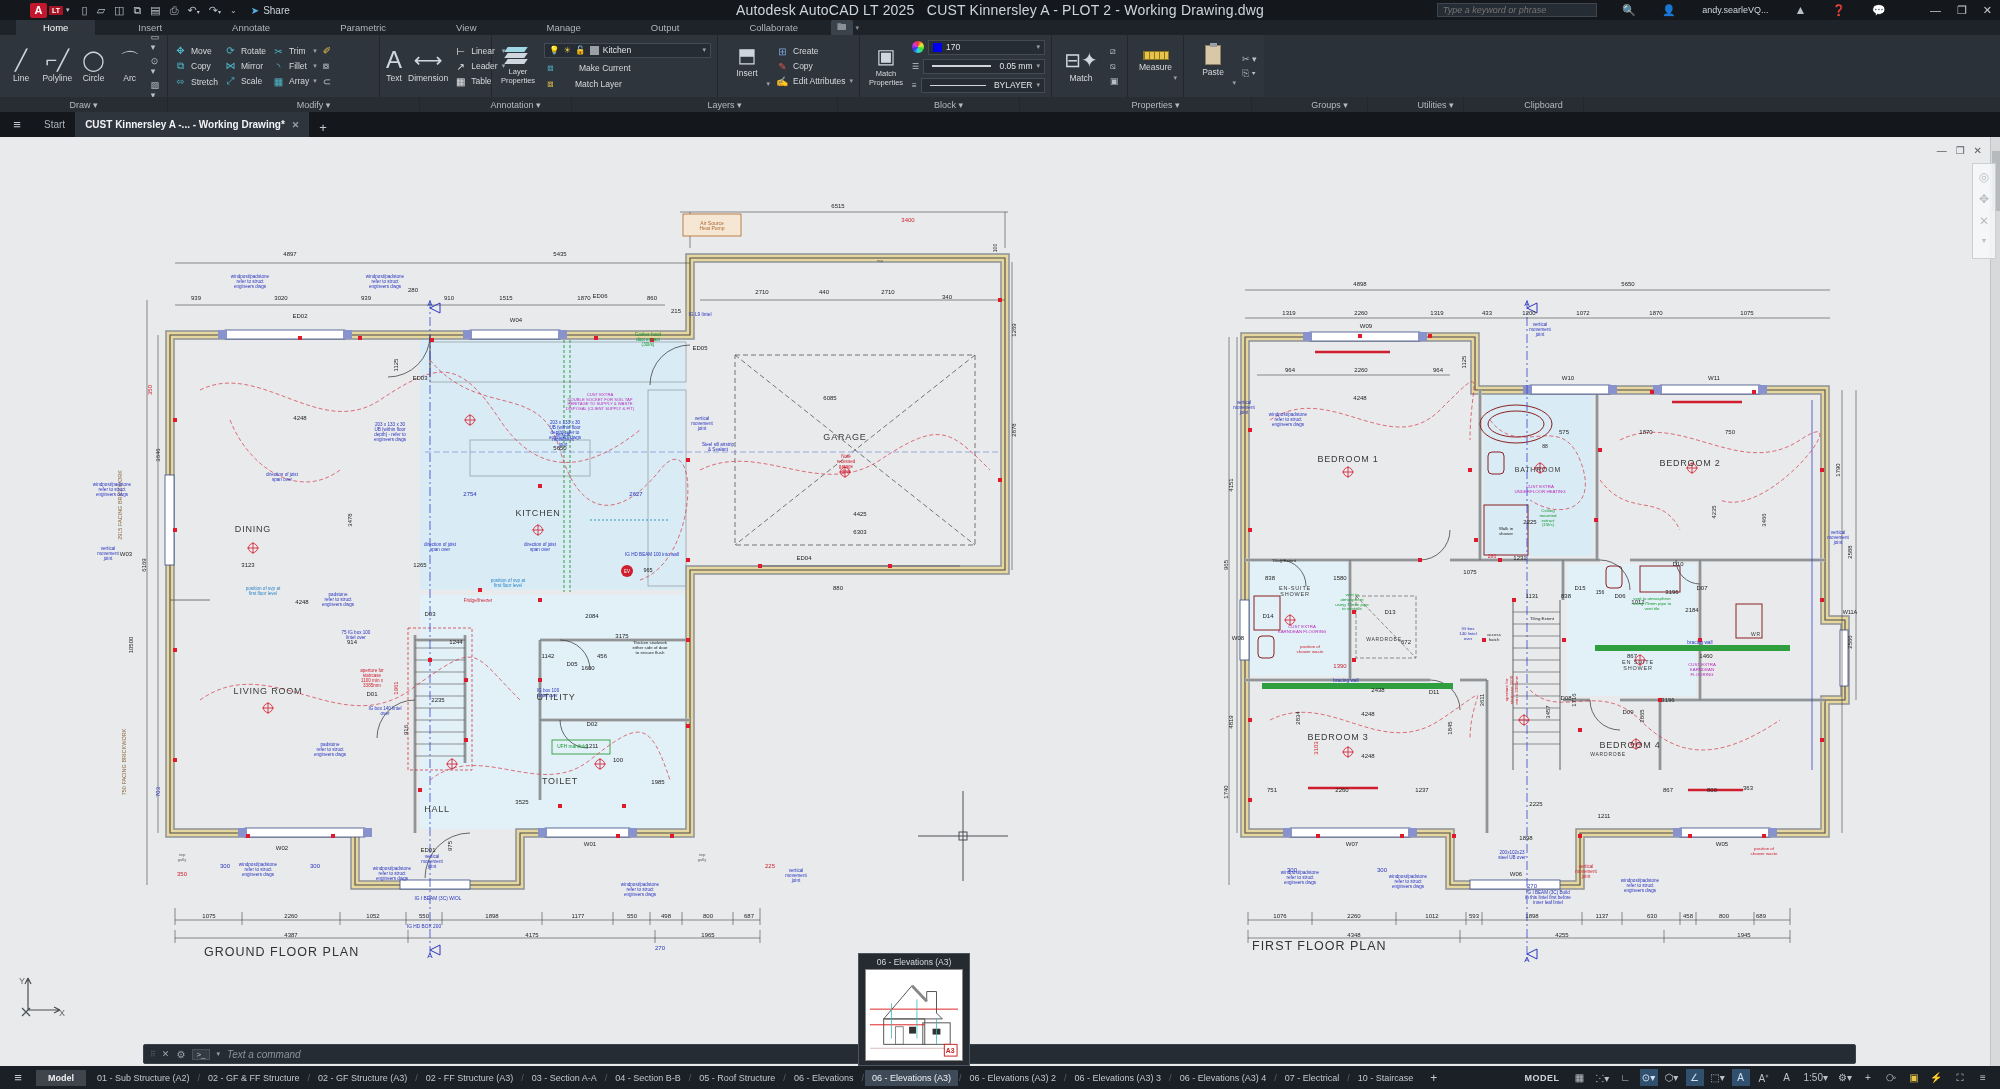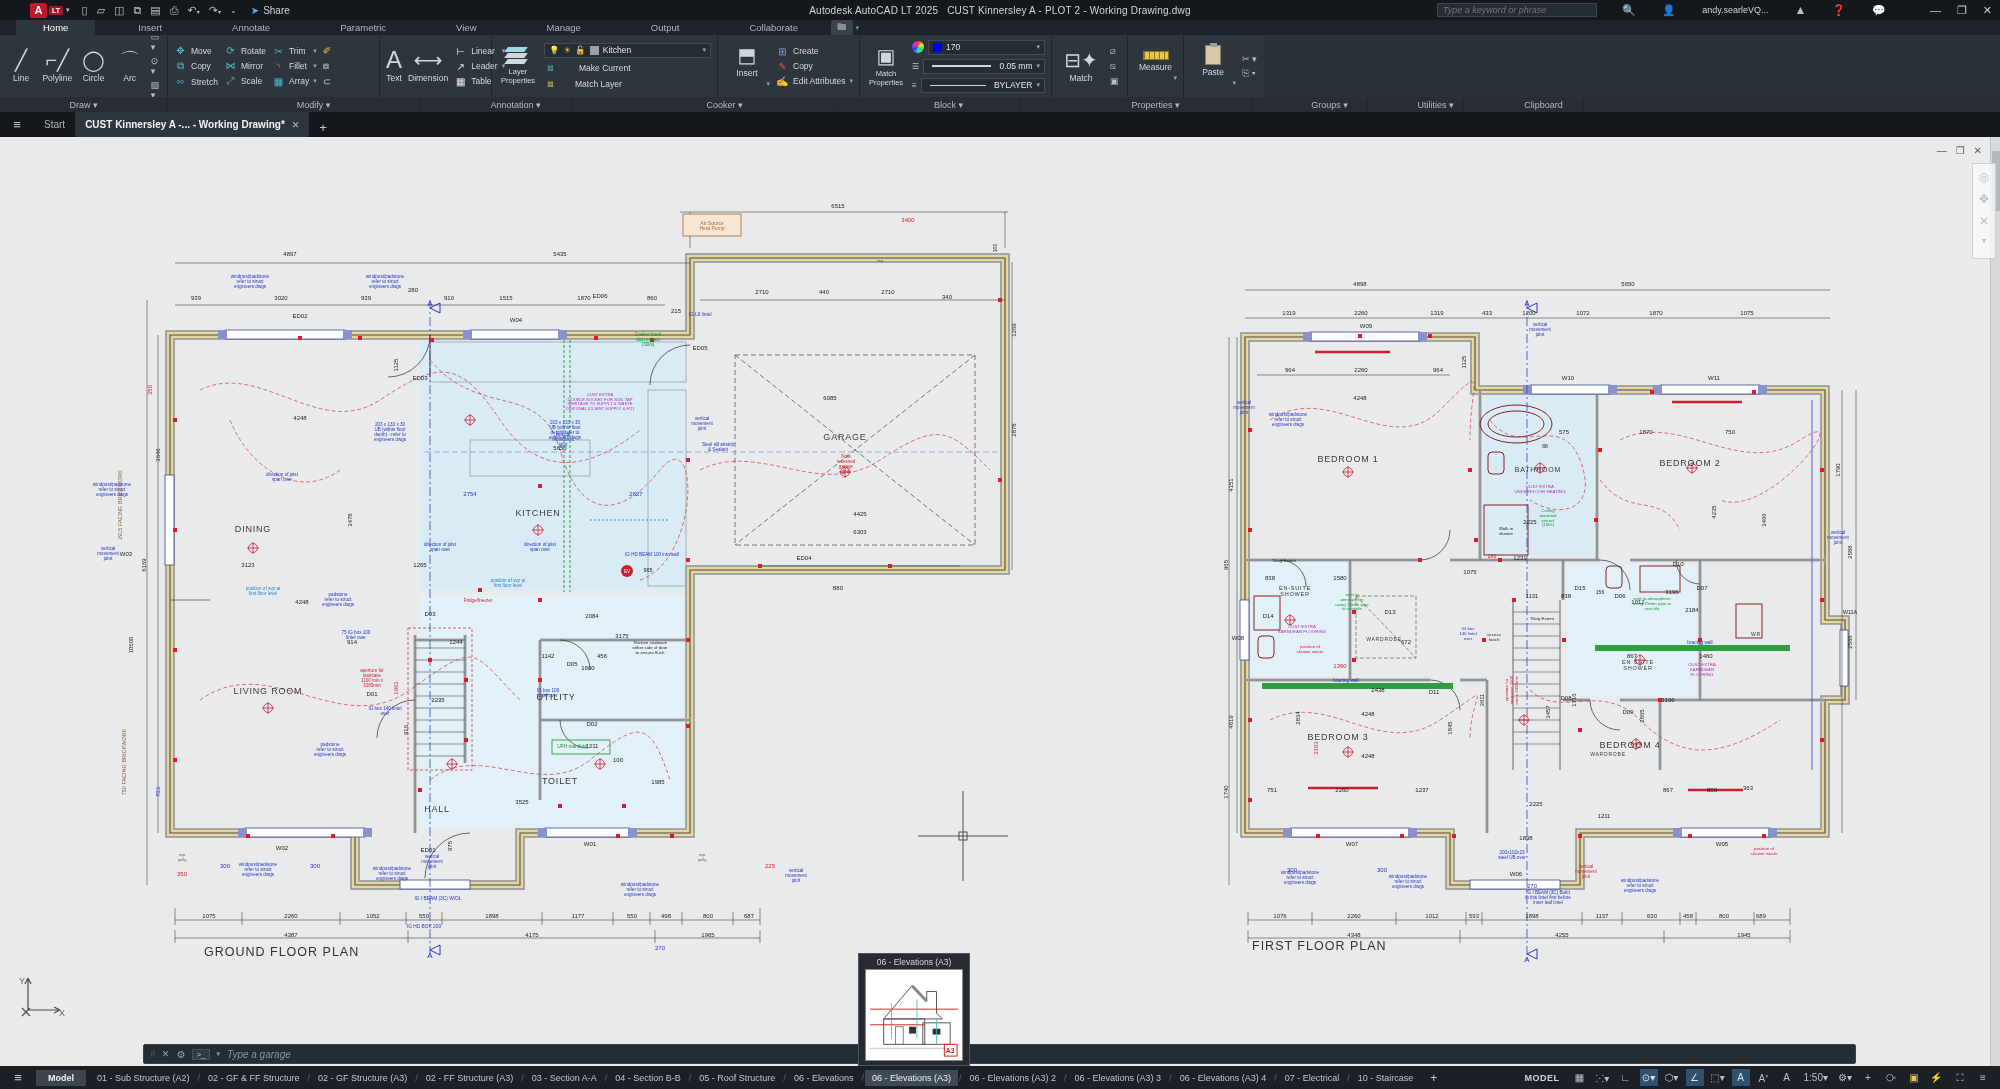--- a/index.html
+++ b/index.html
@@ -6,21 +6,21 @@
   *{box-sizing:border-box;font-family:"Liberation Sans",sans-serif;}
   #app{position:relative;width:2000px;height:1089px;overflow:hidden;background:#e9eaeb;}
   
   #titlebar{position:absolute;left:0;top:0;width:2000px;height:20px;background:#14181d;display:flex;align-items:center;color:#c3c9cf;font-size:10px;}
   .acad-logo{width:17px;height:15px;background:#c2172c;color:#fff;font-weight:bold;font-size:11px;display:flex;align-items:center;justify-content:center;margin-left:30px;border-radius:2px;}
   .lt-badge{background:#a51325;color:#fff;font-size:7px;font-weight:bold;padding:1px 3px;margin-left:2px;border-radius:1px;}
   .qat{display:flex;align-items:center;gap:9px;margin-left:12px;color:#b9c0c7;font-size:11px;}
   .qat span{cursor:pointer;}
   .share{display:flex;align-items:center;gap:4px;margin-left:14px;color:#cdd3d9;}
   .share .plane{color:#57b2e8;}
-  #title-center{position:absolute;left:0;right:0;text-align:center;pointer-events:none;color:#cfd5db;font-size:10px;letter-spacing:.2px;}
+  #title-center{position:absolute;left:0;right:0;text-align:center;pointer-events:none;color:#cfd5db;font-size:14px;letter-spacing:.2px;}
   #title-right{position:absolute;right:8px;top:0;height:20px;display:flex;align-items:center;gap:26px;}
   #search-box{width:160px;height:14px;background:#262c34;border:1px solid #3e454e;color:#8b939b;font-style:italic;font-size:9px;padding:0 5px;}
   .tb-ico{color:#b9c0c7;font-size:11px;cursor:pointer;}
   .win-ctrl{display:flex;gap:16px;margin-left:18px;color:#c8cdd2;font-size:11px;}
   
   #ribbontabs{position:absolute;left:0;top:20px;width:2000px;height:15px;background:#1d2329;display:flex;align-items:stretch;font-size:9.5px;color:#aeb5bc;}
   .rtab{padding:1px 27px;display:flex;align-items:center;cursor:pointer;margin-left:16px;}
   .rtab.active{background:#2f353d;color:#fff;}
   .rtab-extra{display:flex;align-items:center;margin-left:6px;color:#8a9098;}
   
@@ -354,21 +354,21 @@
           <span>⎘ ▾</span>
         </div>
     </div>
     <div style="flex:1;background:#2b3139;"></div>
   </div>
 
   <div id="panelrow">
       <div class="plabel" style="width: 168px;">Draw ▾</div>
       <div class="plabel" style="width: 212px;">Modify ▾</div>
       <div class="plabel" style="width: 112px;">Annotation ▾</div>
-      <div class="plabel" style="width: 226px;">Cooker ▾</div>
+      <div class="plabel" style="width: 226px;">Layers ▾</div>
       <div class="plabel" style="width: 142px;">Block ▾</div>
       <div class="plabel" style="width: 192px;">Properties ▾</div>
       <div class="plabel" style="width: 76px;">Groups ▾</div>
       <div class="plabel" style="width: 56px;">Utilities ▾</div>
       <div class="plabel" style="width: 80px;">Clipboard</div>
     </div>
 
   <div id="filetabs">
     <div class="ham">≡</div>
     <div class="ftab">
@@ -957,21 +957,21 @@
       <span>✕</span>
       <span style="font-size:8px;">▾</span>
     </div>
 
     <div id="cmdbar">
       <span class="grip">⠿</span>
       <span style="font-size:9px;">✕</span>
       <span>⚙</span>
       <span class="cmdico">&gt;_</span>
       <span style="font-size:7px;">▾</span>
-      <span id="cmd-text">Type a garage</span>
+      <span id="cmd-text">Text a command</span>
     </div>
 
     <div id="preview-pop">
       <div class="ptitle">06 - Elevations (A3)</div>
       <svg class="pimg" viewBox="0 0 98 92">
         <rect x="0" y="0" width="98" height="92" fill="#fff"></rect>
         <path d="M18,50 L47,16 L62,32 L62,22 L72,22 L72,44 L78,50 Z" fill="none" stroke="#555" stroke-width="1"></path>
         <path d="M47,16 L62,32" stroke="#888" stroke-width="3"></path>
         <rect x="18" y="50" width="42" height="26" fill="none" stroke="#555" stroke-width="1"></rect>
         <rect x="58" y="54" width="28" height="22" fill="none" stroke="#555" stroke-width="1"></rect>

